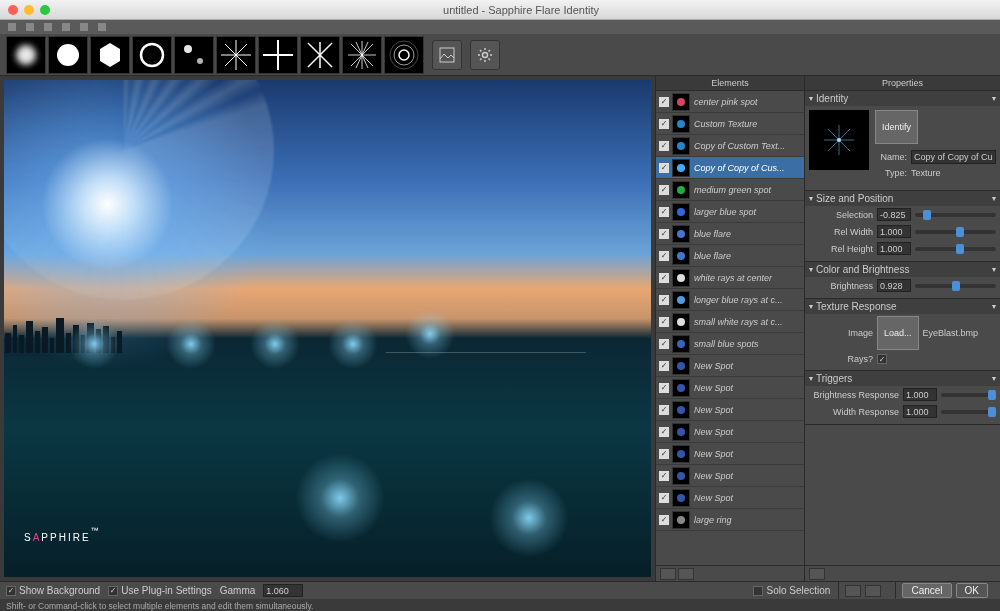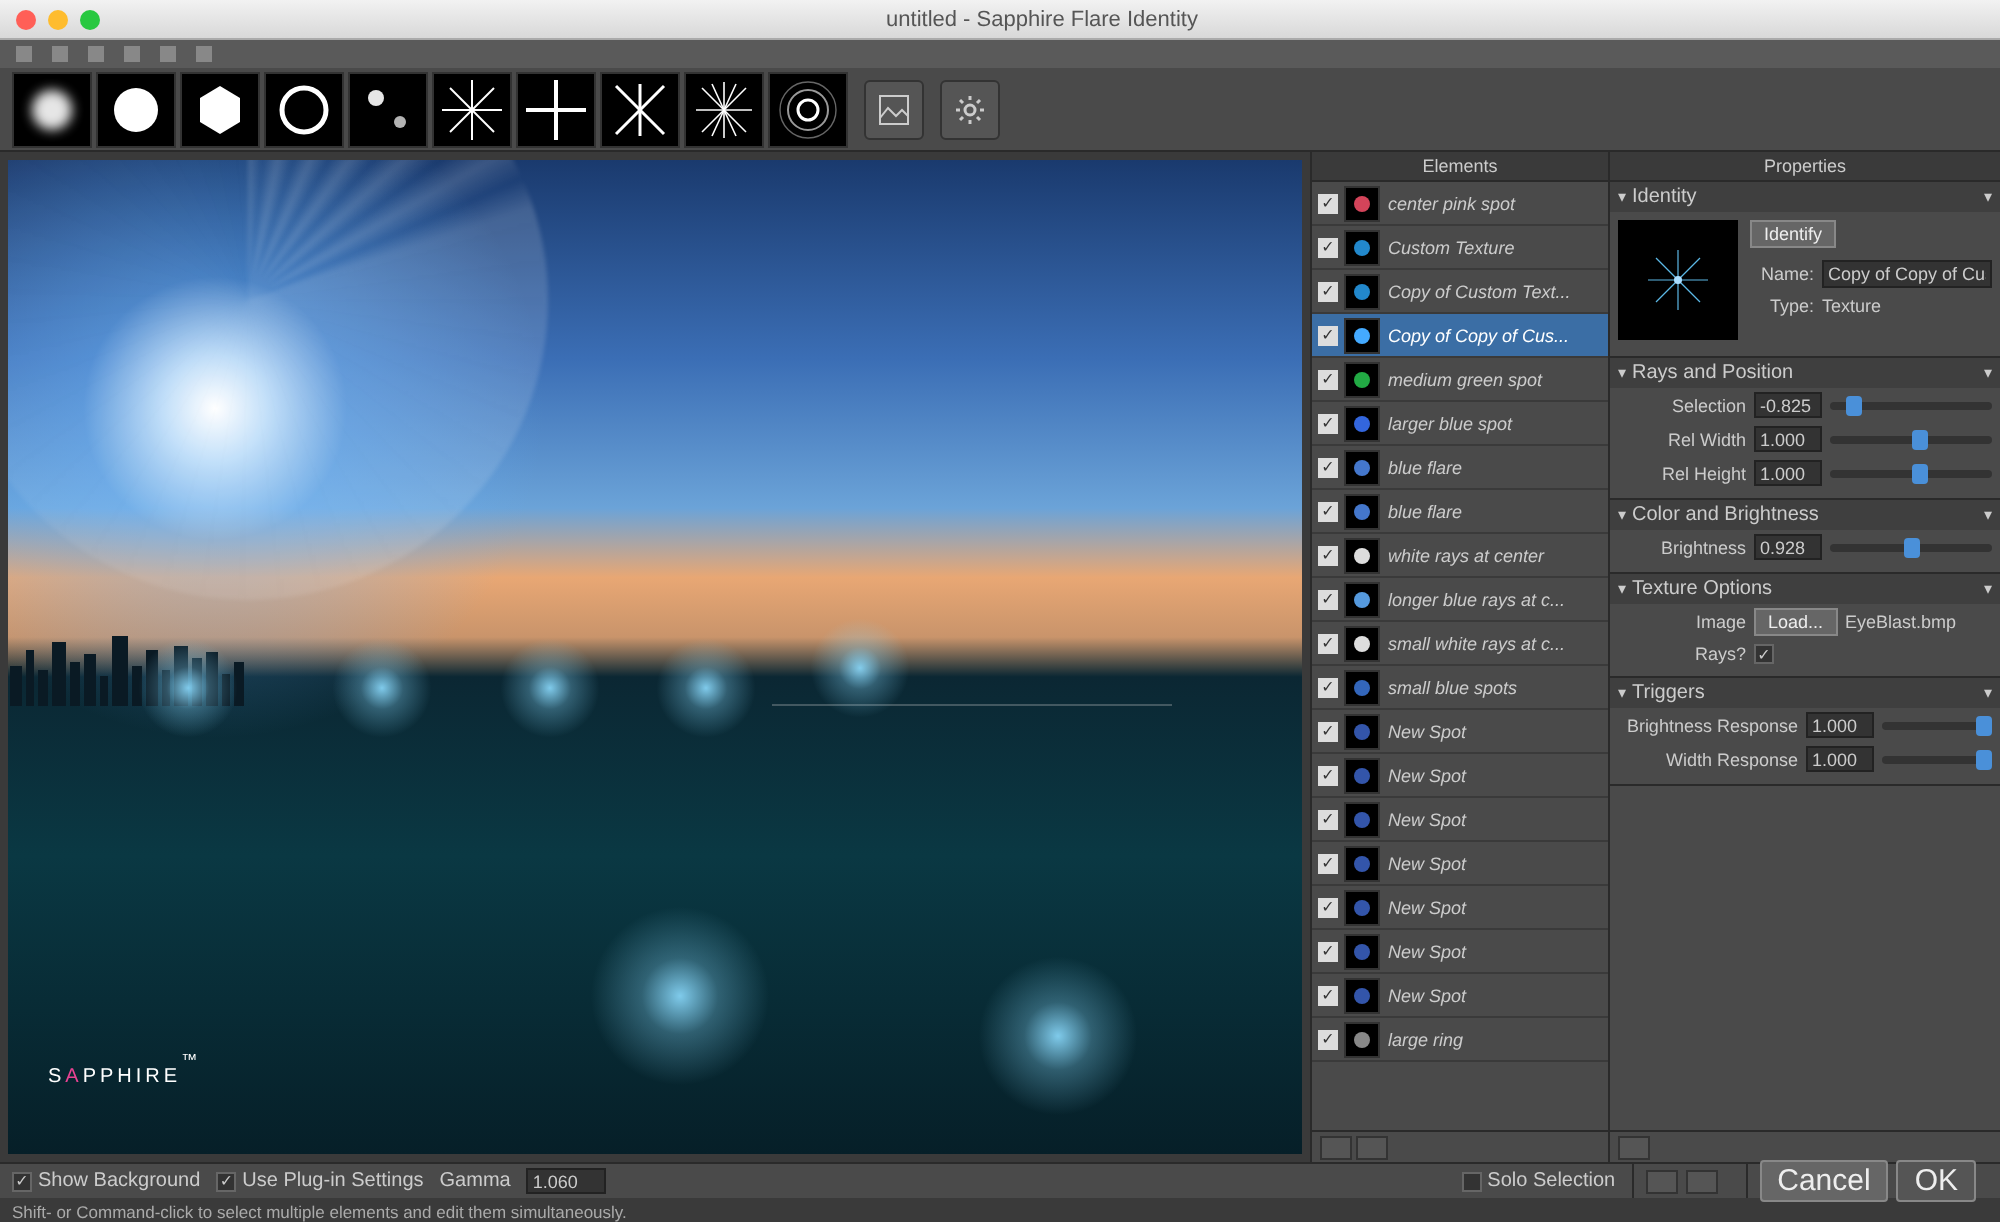--- a/index.html
+++ b/index.html
@@ -46,41 +46,41 @@
 
 .properties-panel { width: 195px; background: #4a4a4a; display:flex; flex-direction:column; overflow-y:auto; }
 .prop-section { border-bottom: 1px solid #2a2a2a; padding-bottom: 4px; }
 .prop-sec-head { height: 15px; background: #3f3f3f; display: flex; align-items: center; padding: 0 4px; font-size: 9px; }
 .prop-sec-head::before { content:"▾"; margin-right:3px; font-size:8px; }
 .prop-sec-head .spacer { flex:1; }
 .prop-sec-head .arrow { font-size:8px; }
 .identity-body { display:flex; padding:4px; gap:6px; }
 .id-thumb { width:60px; height:60px; background:#000; display:flex; align-items:center; justify-content:center; }
 .id-fields { flex:1; }
-.id-btn { background:#666; border:1px solid #888; padding:1px 6px; font-size:9px; color:#eee; margin-bottom:6px; cursor:pointer; }
+.id-btn { background:#666; border:1px solid #888; padding:11px 6px; font-size:9px; color:#eee; margin-bottom:6px; cursor:pointer; }
 .id-row { display:flex; align-items:center; margin-bottom:4px; }
 .id-row label { width:32px; font-size:9px; text-align:right; margin-right:4px; }
 .id-row input { flex:1; background:#333; border:1px solid #222; color:#ccc; font-size:9px; padding:1px 2px; height:14px; width:60px; }
 .id-row span { font-size:9px; }
 
 .prop-row { display:flex; align-items:center; padding: 2px 4px; }
 .prop-row label { width:64px; text-align:right; font-size:9px; margin-right:4px; }
 .prop-num { width:34px; background:#333; border:1px solid #222; color:#ccc; font-size:9px; padding:0 2px; height:13px; margin-right:4px; }
 .slider { flex:1; height:4px; background:#333; position:relative; border-radius:2px; }
 .slider .thumb { position:absolute; top:-3px; width:8px; height:10px; background:#4a90d9; border-radius:2px; }
 .color-swatch { flex:1; height:13px; background:#fff; border:1px solid #222; }
 .check-sm { width:10px; height:10px; background:#333; border:1px solid #666; display:inline-flex; align-items:center; justify-content:center; font-size:8px; }
 
 
 .footer { height: 18px; background: #4a4a4a; border-top:1px solid #2a2a2a; display:flex; align-items:center; padding:0 6px; gap:8px; }
 .footer label { font-size:9px; display:flex; align-items:center; gap:3px; }
 .footer .gamma-in { width:40px; background:#333; border:1px solid #222; color:#ccc; font-size:9px; padding:0 2px; height:13px; }
 .footer .solo { margin-left:auto; }
 .footer-buttons { display:flex; gap:4px; padding:0 6px; border-left:1px solid #2a2a2a; height:100%; align-items:center; }
-.footer-btn { background:#666; border:1px solid #888; padding:1px 8px; font-size:15px; color:#eee; cursor:pointer; border-radius:2px;text-align:center; }
+.footer-btn { background:#666; border:1px solid #888; padding:1px 8px; font-size:10px; color:#eee; cursor:pointer; border-radius:2px;text-align:center; }
 .footer-btn.ok { background:#555; }
 
 .status { height: 14px; background: #3a3a3a; padding: 0 6px; font-size: 8.5px; line-height:14px; color:#aaa; }
 
 .el-footer { height:16px; background:#4a4a4a; border-top:1px solid #2a2a2a; display:flex; gap:2px; padding:0 4px; align-items:center; }
 .el-footer span { width:16px; height:12px; background:#555; border:1px solid #333; }
 .props-footer { height:16px; background:#4a4a4a; border-top:1px solid #2a2a2a; display:flex; padding:0 4px; align-items:center; }
 .props-footer span { width:16px; height:12px; background:#555; border:1px solid #333; }
 </style>
 </head>
@@ -415,21 +415,21 @@
           <div class="id-row">
               <label>Type:</label>
               <span>Texture</span>
             </div>
         </div>
       </div>
     </div>
 
     <div class="prop-section">
       <div class="prop-sec-head">
-          <span>Rays and Position</span>
+          <span>Size and Position</span>
           <span class="spacer"></span>
           <span class="arrow">▾</span>
         </div>
       <div class="prop-row">
           <label>Selection</label>
           <input class="prop-num" value="-0.825" style="">
           <div class="slider">
             <div class="thumb" style="left:10%"></div>
           </div>
         </div>
@@ -459,21 +459,21 @@
           <label>Brightness</label>
           <input class="prop-num" value="0.928" style="">
           <div class="slider">
             <div class="thumb" style="left:46%"></div>
           </div>
         </div>
     </div>
 
     <div class="prop-section">
       <div class="prop-sec-head">
-          <span>Texture Options</span>
+          <span>Texture Response</span>
           <span class="spacer"></span>
           <span class="arrow">▾</span>
         </div>
       <div class="prop-row">
           <label>Image</label>
           <button class="id-btn" style="margin:0 4px 0 0">Load...</button>
           <span style="font-size:9px">EyeBlast.bmp</span>
         </div>
       <div class="prop-row">
           <label>Rays?</label>

